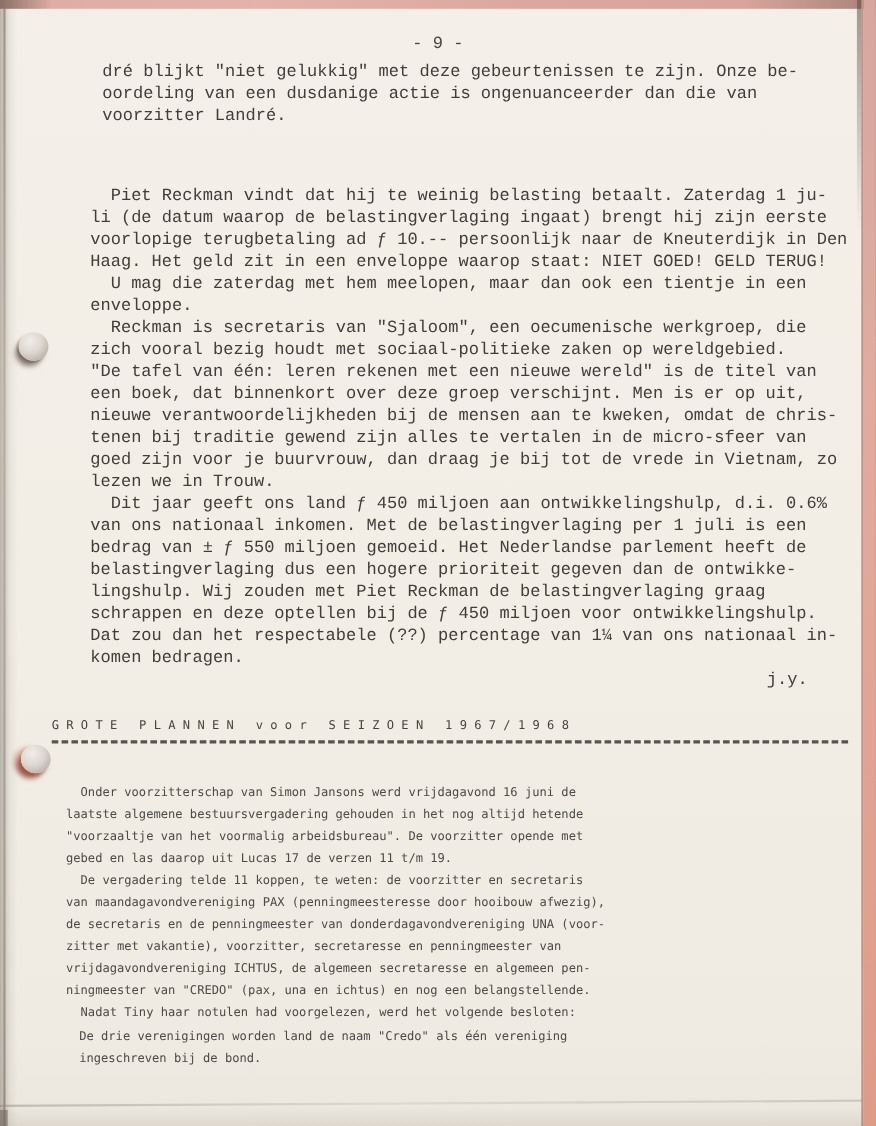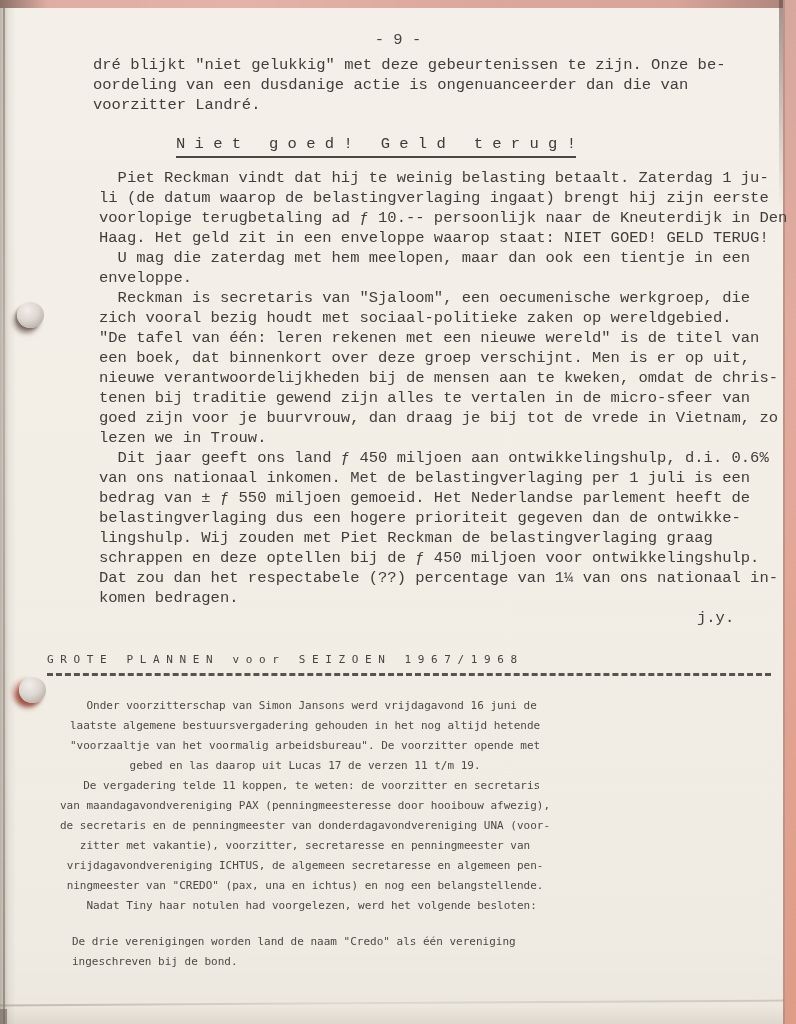--- a/index.html
+++ b/index.html
@@ -34,25 +34,25 @@
   .hole-2 { left:19px; top:677px;
     box-shadow:-5px 6px 5px -1px rgba(125,40,28,.55), -2px 3px 3px rgba(165,62,42,.38), -7px 2px 4px rgba(190,80,60,.30); }
   
   .t1 { position:absolute; font-family:"Liberation Mono", monospace; font-size:15.5px;
     line-height:20px; color:#403e3b; white-space:pre; letter-spacing:0; }
   .t2 { position:absolute; font-family:"DejaVu Sans Mono", monospace; font-size:11px;
     line-height:20px; color:#4c4a47; white-space:pre; }
   .page-number { left:0; right:0; top:30px; text-align:center; color:#474542; }
   .a1-intro { left:93px; top:55px; }
   .heading-1 { left:176px; top:134px; border-bottom:2px solid #4a4845; padding-bottom:2px; color:#3d3b38; }
-  .a1-body { left:99px; top:168px; }
+  .a1-body { left:82px; top:168px; }
   .signature { left:697px; top:608px;text-align:center; }
   .heading-2 { left:47px; top:650px; width:724px; border-bottom:3px dashed #56544f;
     padding-bottom:3px; color:#454440; }
-  .a2-body { left:60px; top:696px;text-align:center; }
+  .a2-body { left:60px; top:711px; }
   .a2-resolution { left:72px; top:932px; }
 </style>
 </head>
 <body>
 
 <div class="page">
 
   <div class="left-shade"></div>
   <div class="left-edge-line"></div>
   <div class="top-edge"></div>
@@ -63,21 +63,20 @@
   <div class="corner-mark"></div>
   <div class="hole hole-1"></div>
   <div class="hole hole-2"></div>
 
   <div class="t1 page-number">- 9 -</div>
 
   <div class="t1 a1-intro">dré blijkt "niet gelukkig" met deze gebeurtenissen te zijn. Onze be-
 oordeling van een dusdanige actie is ongenuanceerder dan die van
 voorzitter Landré.</div>
 
-  <div class="t1 heading-1">N i e t   g o e d !   G e l d   t e r u g !</div>
 
   <div class="t1 a1-body">  Piet Reckman vindt dat hij te weinig belasting betaalt. Zaterdag 1 ju-
 li (de datum waarop de belastingverlaging ingaat) brengt hij zijn eerste
 voorlopige terugbetaling ad ƒ 10.-- persoonlijk naar de Kneuterdijk in Den
 Haag. Het geld zit in een enveloppe waarop staat: NIET GOED! GELD TERUG!
   U mag die zaterdag met hem meelopen, maar dan ook een tientje in een
 enveloppe.
   Reckman is secretaris van "Sjaloom", een oecumenische werkgroep, die
 zich vooral bezig houdt met sociaal-politieke zaken op wereldgebied.
 "De tafel van één: leren rekenen met een nieuwe wereld" is de titel van

